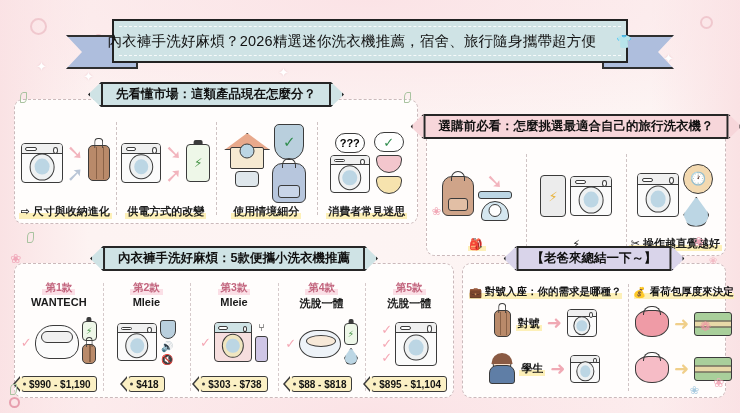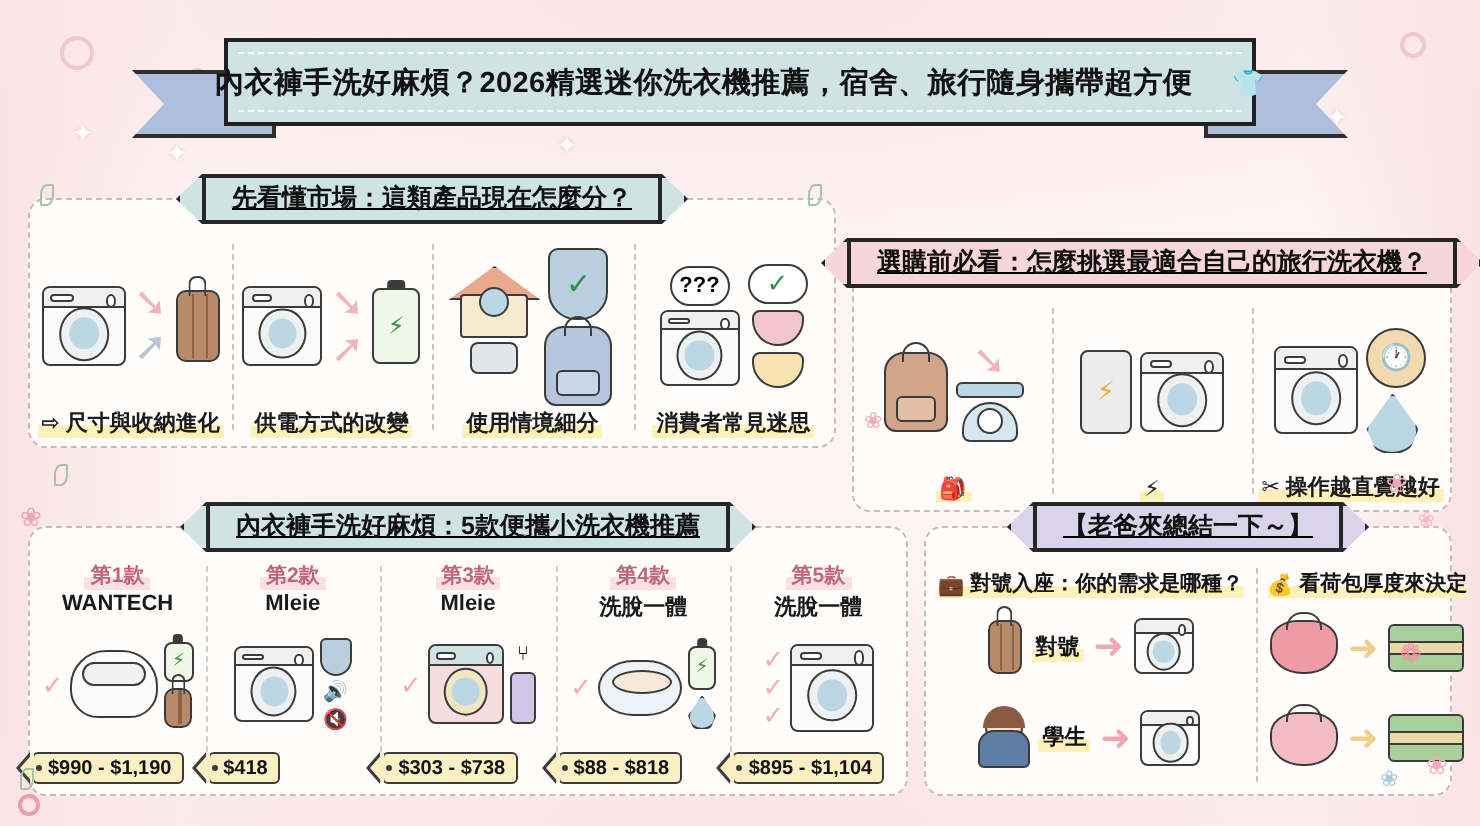--- a/index.html
+++ b/index.html
@@ -46,21 +46,21 @@
     border: 2.5px solid #222;
     display: flex; align-items: center; justify-content: center;
   }
   .title-band::before, .title-band::after {
     content: ""; position: absolute; left: 5px; right: 5px; height: 0;
     border-top: 1.5px dashed rgba(255,255,255,.85);
   }
   .title-band::before { top: 5px; }
   .title-band::after  { bottom: 5px; }
   .title-text {
-    font-size: 14.5px; font-weight: 700; color: #121212;
+    font-size: 14.5px; font-weight: 400; color: #121212;
     letter-spacing: .2px; white-space: nowrap;
     display: flex; align-items: center; gap: 20px;
   }
   .title-emoji { font-size: 13px; }
 
   
   .spark { position: absolute; color: #ffffff; font-size: 13px; line-height: 1;
            text-shadow: 0 0 2px #e9c2c8; pointer-events: none; }
   .ring  { position: absolute; border: 2px solid #f0c8ce; border-radius: 50%; }
 
@@ -69,22 +69,22 @@
     position: absolute;
     background: #fffdfc;
     border: 1.6px dashed #cbb9bb;
     border-radius: 9px;
   }
   .panel-inner { position: absolute; inset: 0; padding-top: 16px; }
 
   
   .sec-head {
     position: absolute; top: -13px; left: 50%; transform: translateX(-50%);
-    height: 20px; display: flex; align-items: flex-start;
-    white-space: nowrap; z-index: 4; text-decoration: underline;
+    height: 20px; display: flex; align-items: flex-end;
+    white-space: nowrap; z-index: 4;
   }
   .sec-band {
     height: 25px; padding: 0 13px;
     border: 2px solid #262626;
     display: flex; align-items: center; justify-content: center;
     font-size: 12.5px; font-weight: 700; color: #111;
   }
   .sec-arrow {
     width: 13px; height: 25px; border: 2px solid #262626;
   }
@@ -259,21 +259,21 @@
     position: relative; background:#fbf0c4; border:1.6px solid #3b3b3b;
     border-radius: 3px; height: 16px; padding: 0 5px 0 7px;
     display:flex; align-items:center; font-size:10px; font-weight:700; color:#141414;
     white-space:nowrap;
   }
   .tag::before { content:""; position:absolute; left:-7px; top:50%; transform:translateY(-50%);
     width:0; height:0; border-top:8px solid transparent; border-bottom:8px solid transparent;
     border-right:7px solid #fbf0c4; filter: drop-shadow(-1.4px 0 0 #3b3b3b); }
   .tag::after { content:""; position:absolute; left:1px; top:50%; transform:translateY(-50%);
     width:3px; height:3px; border-radius:50%; background:#3b3b3b; }
-  .tags-row { display:flex; width:100%; }
+  .tags-row { display:flex; width:100%; justify-content:center; }
 
   
   .sum-cols { display:flex; height:100%; }
   .sum-col { flex:1; position:relative; padding:7px 6px 5px; display:flex; flex-direction:column; }
   .sum-col + .sum-col::before { content:""; position:absolute; left:0; top:6px; bottom:6px;
                                 border-left:1.3px dashed #cfc3c4; }
   .sum-head { font-size:10.5px; font-weight:700; color:#141414; display:flex;
               align-items:center; gap:3px; white-space:nowrap;
               background: linear-gradient(transparent 58%, #fdf0b8 58%); }
   .sum-rows { flex:1; display:flex; flex-direction:column; justify-content:space-around; padding-top:2px; }

